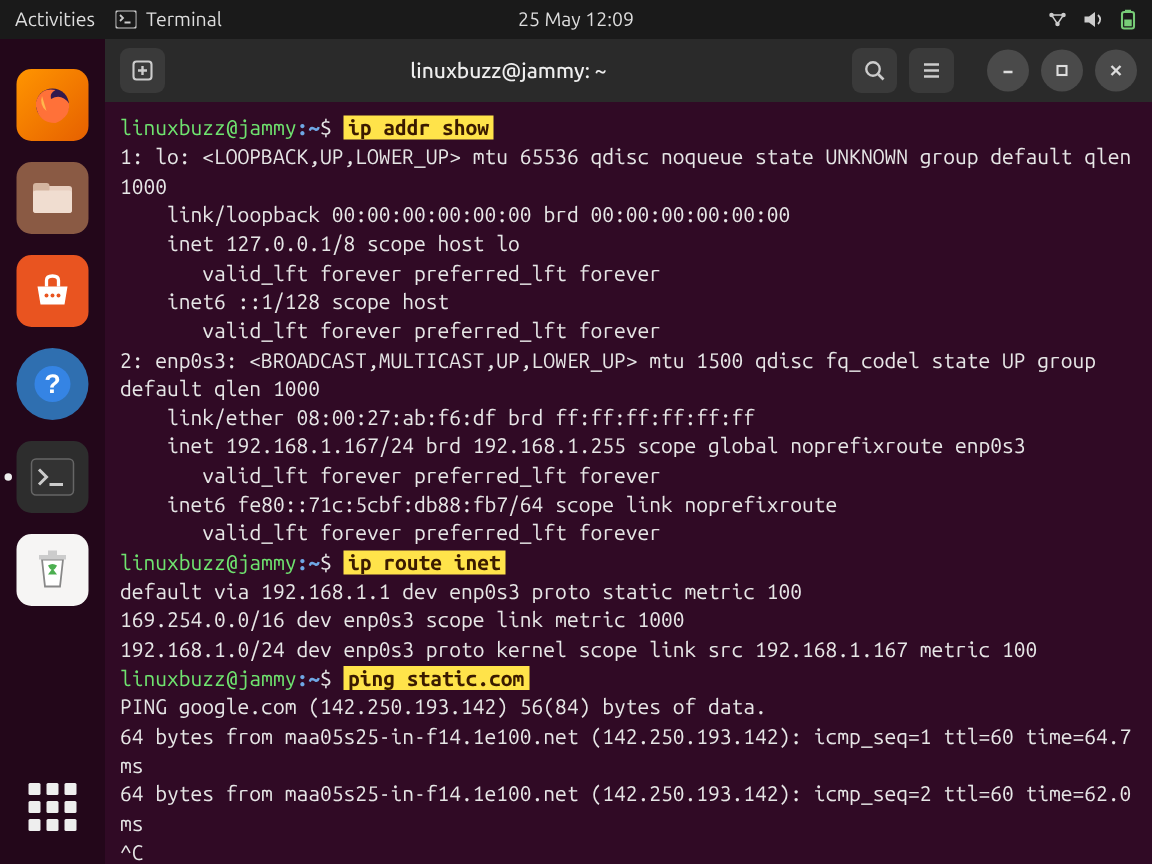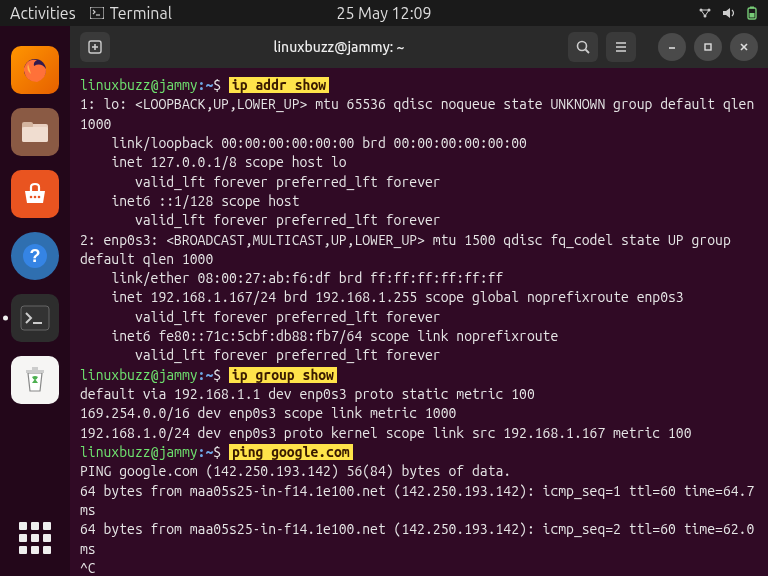--- a/index.html
+++ b/index.html
@@ -10,21 +10,21 @@
     overflow: hidden;
     position: relative;
   }
   
   .topbar {
     height: 26px;
     background: #1a1a1a;
     color: #ddd;
     display: flex;
     align-items: center;
-    font-size: 16px;
+    font-size: 13px;
     padding: 0 10px;
     position: relative;
   }
   .topbar .left { display: flex; align-items: center; gap: 14px; }
   .topbar .center { position: absolute; left: 50%; transform: translateX(-50%); }
   .topbar .right { margin-left: auto; display: flex; align-items: center; gap: 10px; }
   .tb-item { display: inline-flex; align-items: center; gap: 6px; }
   .tb-icon { display: inline-flex; }
   
   .dock {
@@ -246,25 +246,25 @@
     inet 127.0.0.1/8 scope host lo
        valid_lft forever preferred_lft forever
     inet6 ::1/128 scope host
        valid_lft forever preferred_lft forever
 2: enp0s3: &lt;BROADCAST,MULTICAST,UP,LOWER_UP&gt; mtu 1500 qdisc fq_codel state UP group default qlen 1000
     link/ether 08:00:27:ab:f6:df brd ff:ff:ff:ff:ff:ff
     inet 192.168.1.167/24 brd 192.168.1.255 scope global noprefixroute enp0s3
        valid_lft forever preferred_lft forever
     inet6 fe80::71c:5cbf:db88:fb7/64 scope link noprefixroute
        valid_lft forever preferred_lft forever</span>
-<span class="prompt-user">linuxbuzz@jammy</span><span class="prompt-path">:</span><span class="prompt-path">~</span><span class="prompt-dollar">$</span> <span class="cmd">ip group show</span>
+<span class="prompt-user">linuxbuzz@jammy</span><span class="prompt-path">:</span><span class="prompt-path">~</span><span class="prompt-dollar">$</span> <span class="cmd">ip route inet</span>
 <span>default via 192.168.1.1 dev enp0s3 proto static metric 100
 169.254.0.0/16 dev enp0s3 scope link metric 1000
 192.168.1.0/24 dev enp0s3 proto kernel scope link src 192.168.1.167 metric 100</span>
-<span class="prompt-user">linuxbuzz@jammy</span><span class="prompt-path">:</span><span class="prompt-path">~</span><span class="prompt-dollar">$</span> <span class="cmd">ping google.com</span>
+<span class="prompt-user">linuxbuzz@jammy</span><span class="prompt-path">:</span><span class="prompt-path">~</span><span class="prompt-dollar">$</span> <span class="cmd">ping static.com</span>
 <span>PING google.com (142.250.193.142) 56(84) bytes of data.
 64 bytes from maa05s25-in-f14.1e100.net (142.250.193.142): icmp_seq=1 ttl=60 time=64.7 ms
 64 bytes from maa05s25-in-f14.1e100.net (142.250.193.142): icmp_seq=2 ttl=60 time=62.0 ms
 ^C
 --- google.com ping statistics ---
 2 packets transmitted, 2 received, 0% packet loss, time 1002ms
 rtt min/avg/max/mdev = 62.039/63.386/64.733/1.347 ms</span></div>
 </div>
 
 </body></html>

